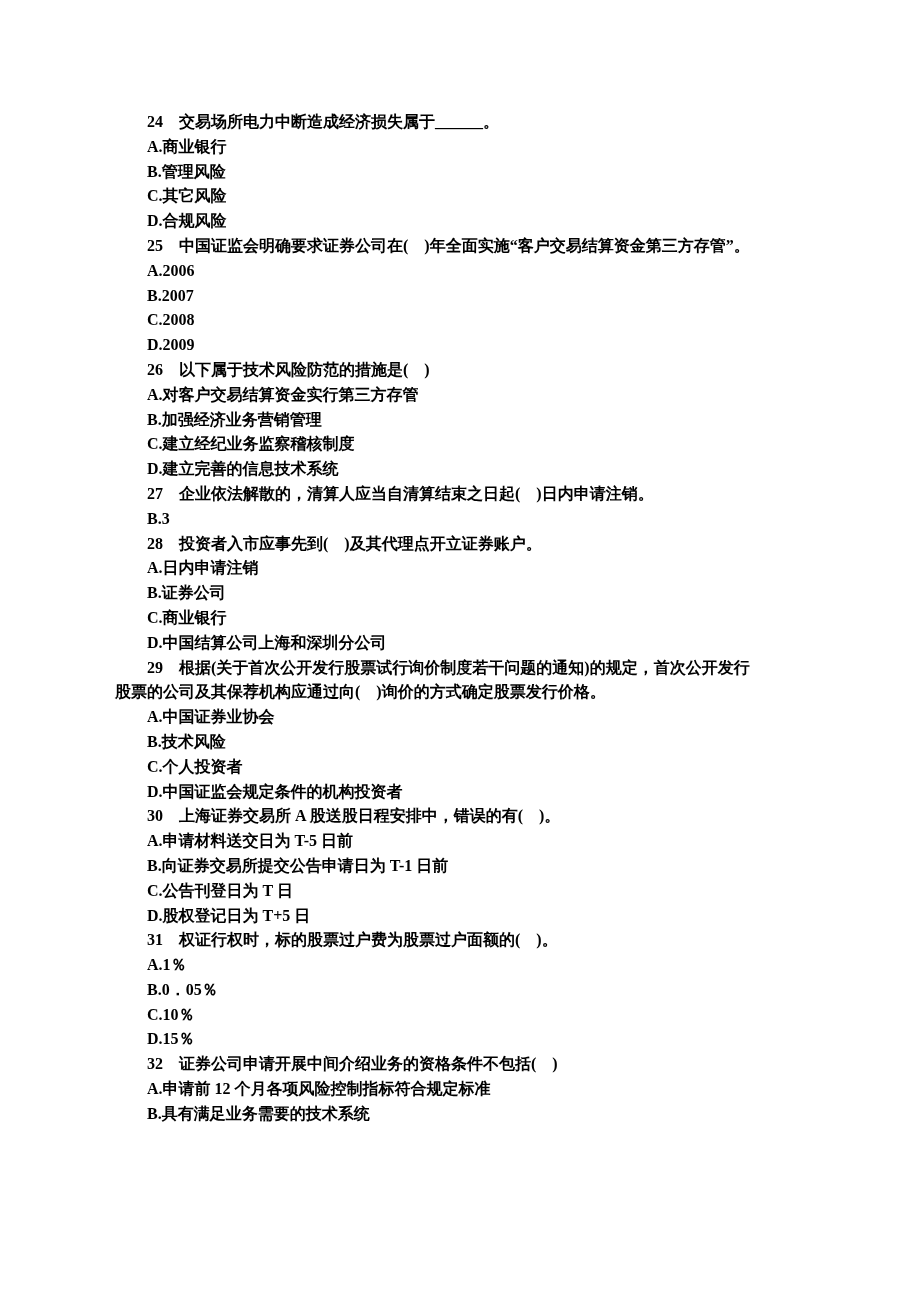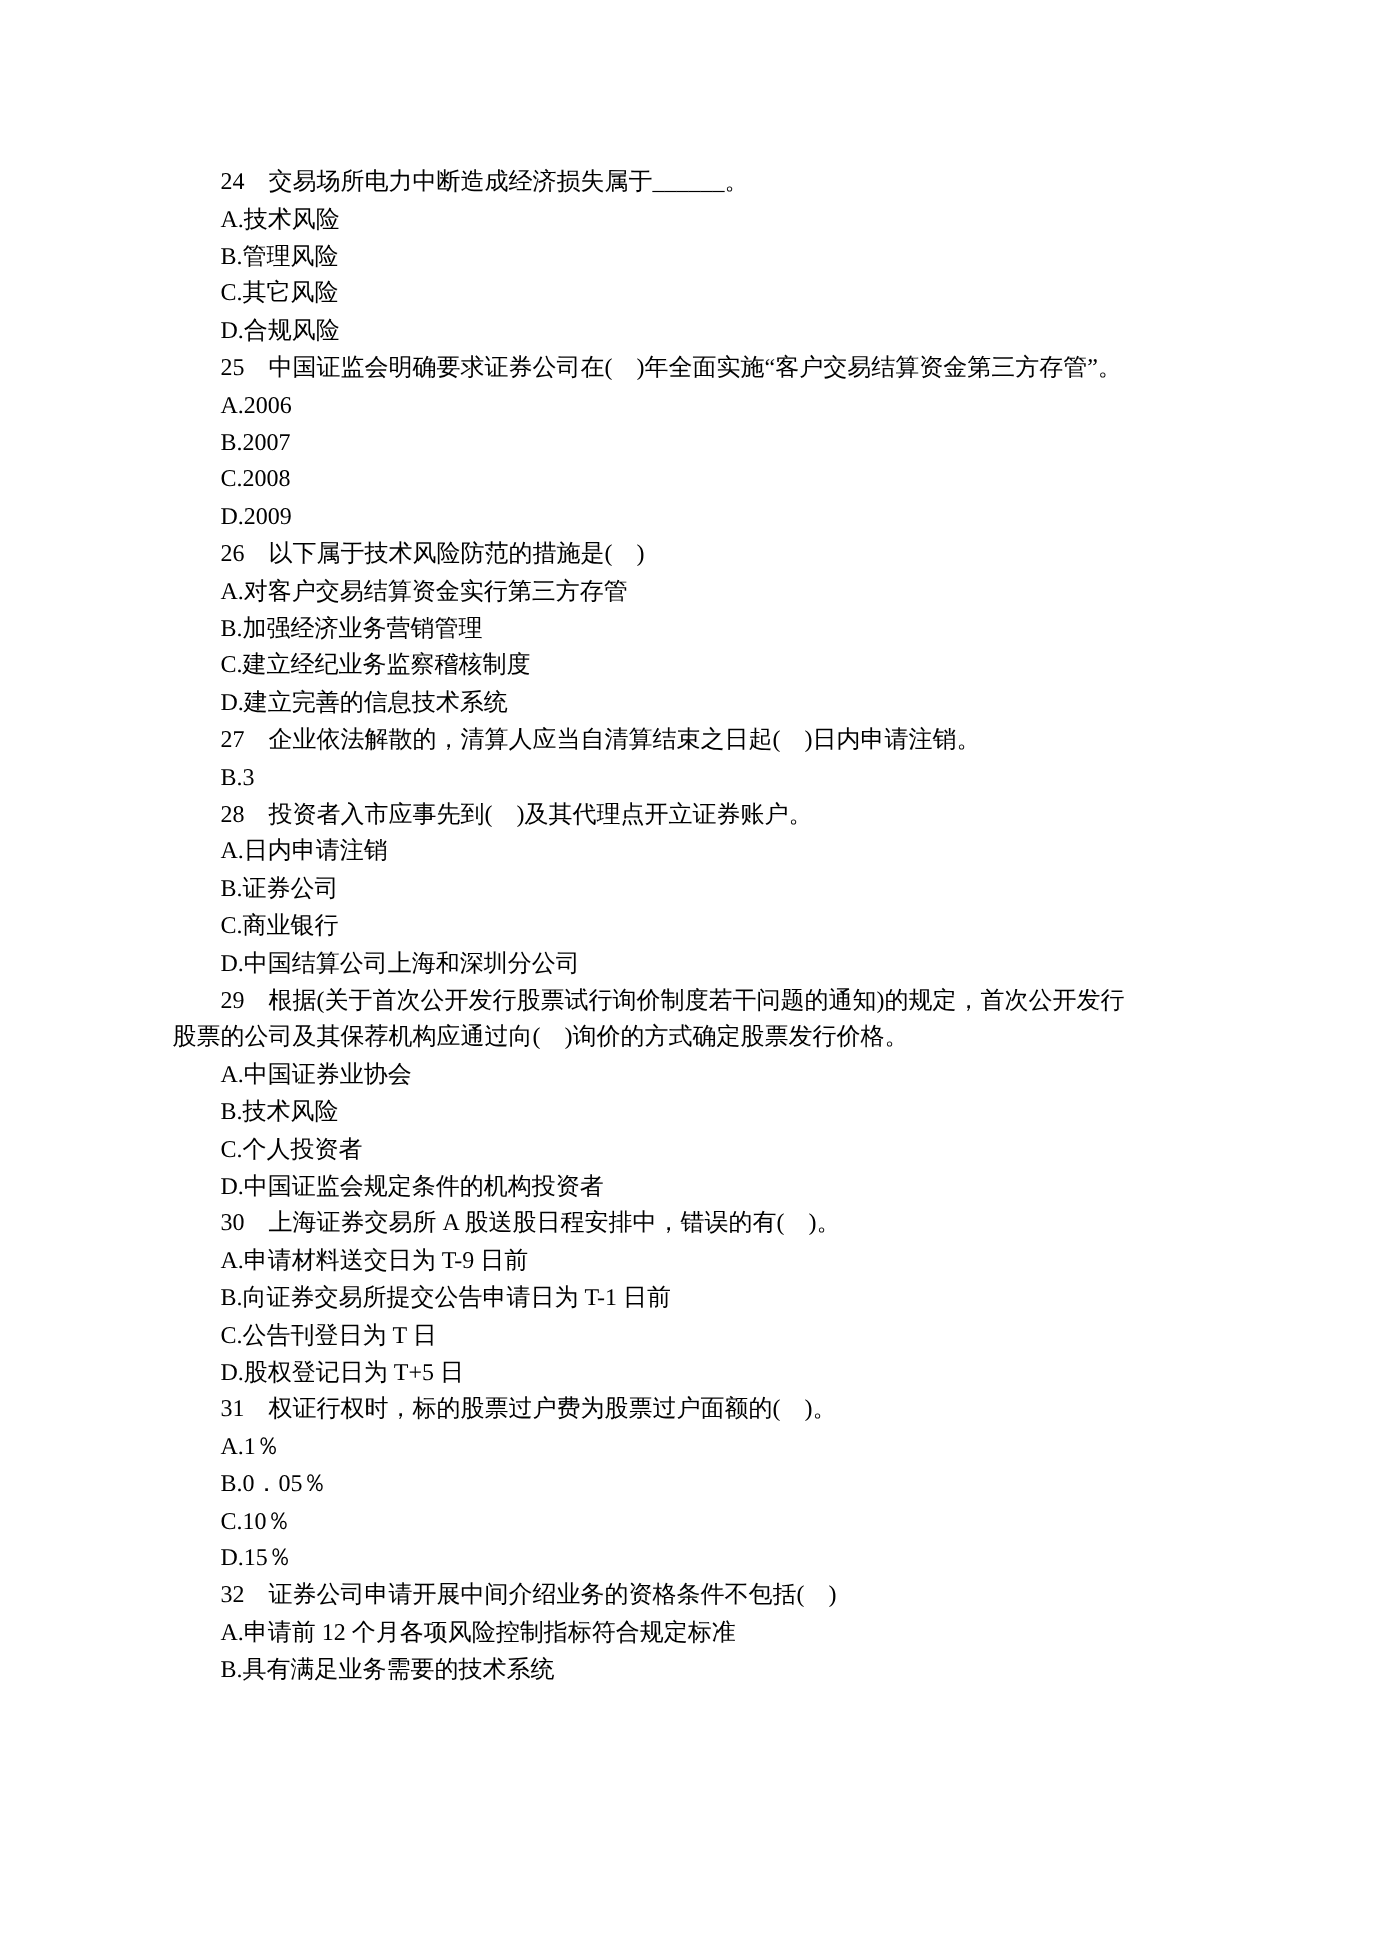--- a/index.html
+++ b/index.html
@@ -9,37 +9,38 @@
     font-family: "SimSun", "宋体", serif;
     font-size: 16px;
     color: #000;
     line-height: 1.55;
   }
   .page {
     width: 920px;
     min-height: 1302px;
     box-sizing: border-box;
     padding: 110px 115px 44px 115px;
+    font-weight: bold;
   }
   .q-line {
     text-indent: 2em;
   }
   .opt-line {
     text-indent: 2em;
   }
   .continuation {
     text-indent: 0;
   }
 </style>
 </head>
 <body>
 
 <div class="page" id="page-root">
     <div class="q-line">24　交易场所电力中断造成经济损失属于______。</div>
-    <div class="opt-line">A.技术风险</div>
+    <div class="opt-line">A.商业银行</div>
     <div class="opt-line">B.管理风险</div>
     <div class="opt-line">C.其它风险</div>
     <div class="opt-line">D.合规风险</div>
     <div class="q-line">25　中国证监会明确要求证券公司在(　)年全面实施“客户交易结算资金第三方存管”。</div>
     <div class="opt-line">A.2006</div>
     <div class="opt-line">B.2007</div>
     <div class="opt-line">C.2008</div>
     <div class="opt-line">D.2009</div>
     <div class="q-line">26　以下属于技术风险防范的措施是(　)</div>
     <div class="opt-line">A.对客户交易结算资金实行第三方存管</div>
@@ -53,21 +54,21 @@
     <div class="opt-line">B.证券公司</div>
     <div class="opt-line">C.商业银行</div>
     <div class="opt-line">D.中国结算公司上海和深圳分公司</div>
     <div class="q-line">29　根据(关于首次公开发行股票试行询价制度若干问题的通知)的规定，首次公开发行</div>
     <div class="continuation">股票的公司及其保荐机构应通过向(　)询价的方式确定股票发行价格。</div>
     <div class="opt-line">A.中国证券业协会</div>
     <div class="opt-line">B.技术风险</div>
     <div class="opt-line">C.个人投资者</div>
     <div class="opt-line">D.中国证监会规定条件的机构投资者</div>
     <div class="q-line">30　上海证券交易所 A 股送股日程安排中，错误的有(　)。</div>
-    <div class="opt-line">A.申请材料送交日为 T-9 日前</div>
+    <div class="opt-line">A.申请材料送交日为 T-5 日前</div>
     <div class="opt-line">B.向证券交易所提交公告申请日为 T-1 日前</div>
     <div class="opt-line">C.公告刊登日为 T 日</div>
     <div class="opt-line">D.股权登记日为 T+5 日</div>
     <div class="q-line">31　权证行权时，标的股票过户费为股票过户面额的(　)。</div>
     <div class="opt-line">A.1％</div>
     <div class="opt-line">B.0．05％</div>
     <div class="opt-line">C.10％</div>
     <div class="opt-line">D.15％</div>
     <div class="q-line">32　证券公司申请开展中间介绍业务的资格条件不包括(　)</div>
     <div class="opt-line">A.申请前 12 个月各项风险控制指标符合规定标准</div>

